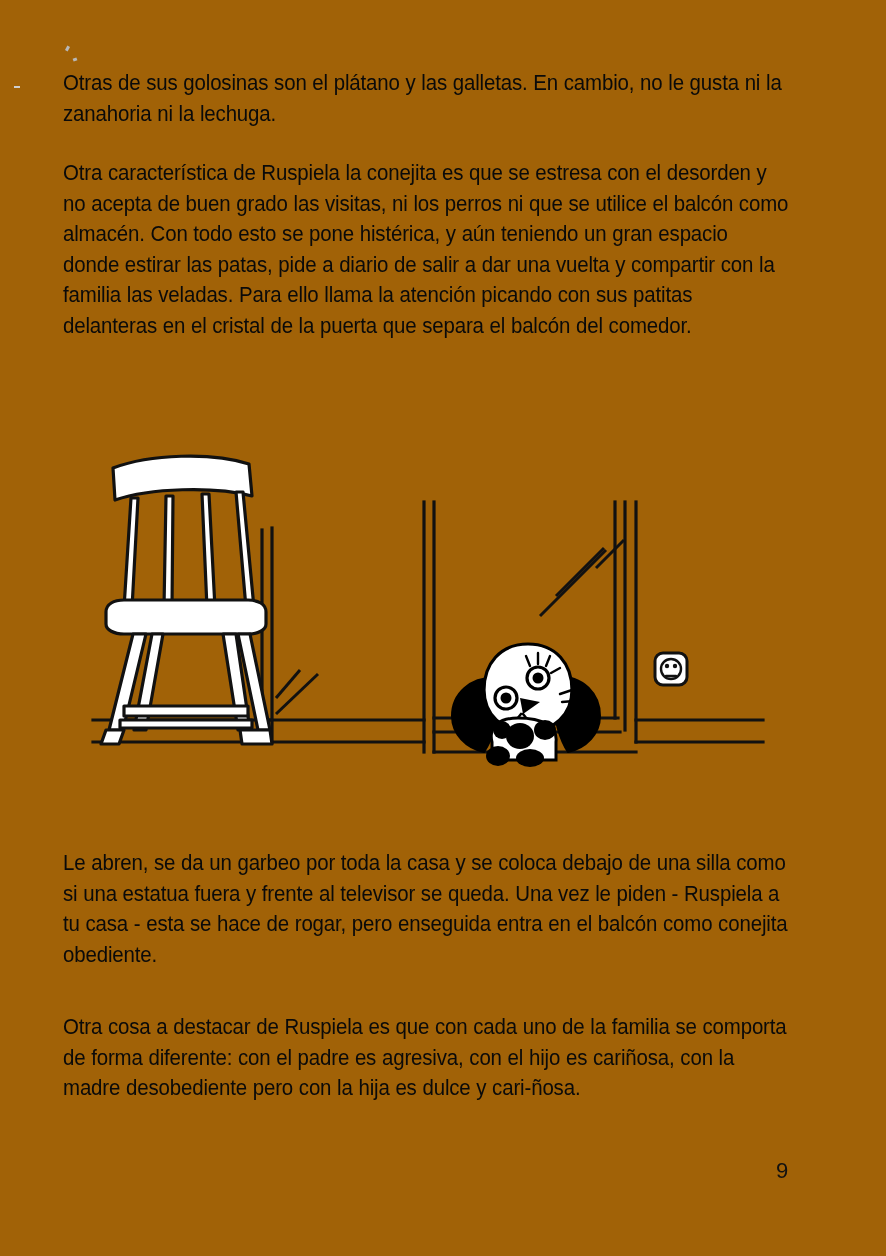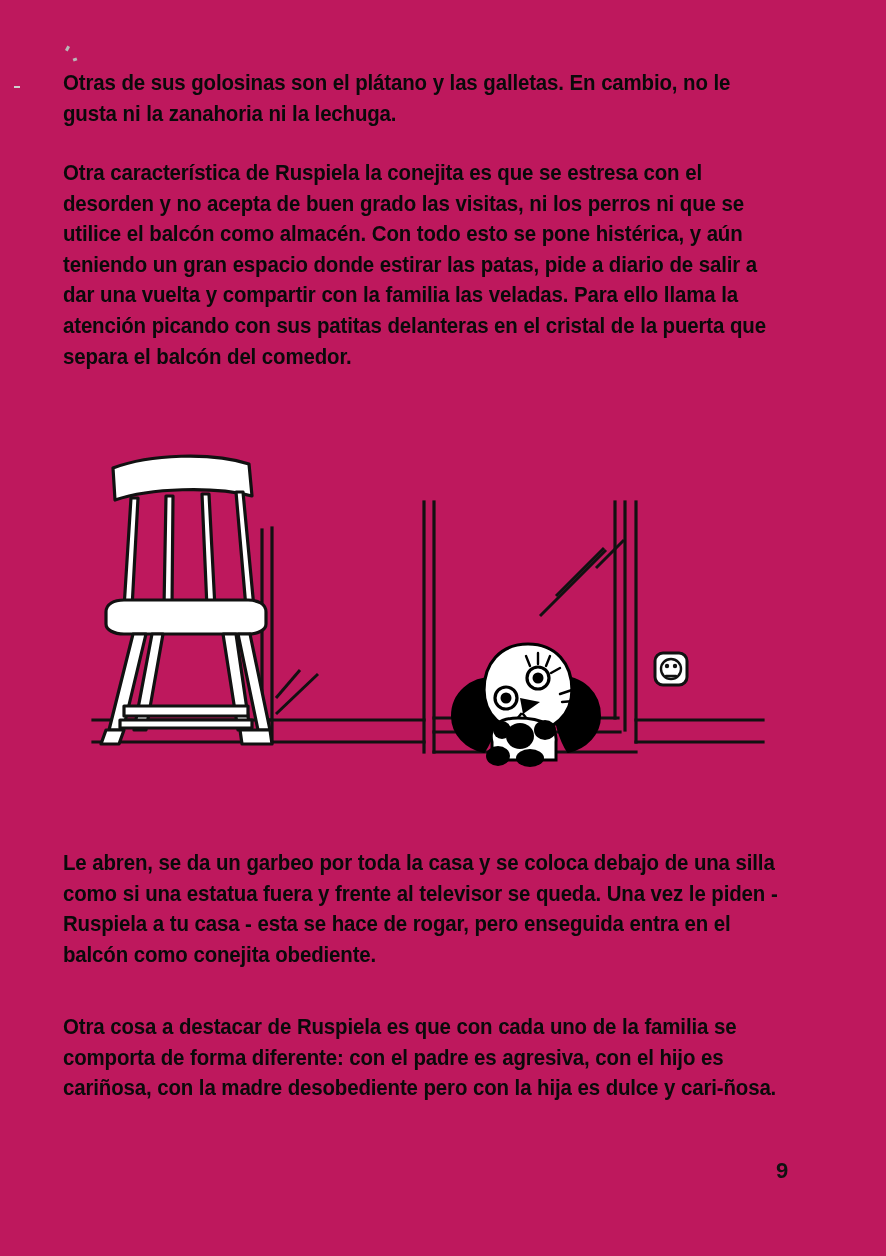--- a/index.html
+++ b/index.html
@@ -12,22 +12,21 @@
     height: 1256px;
     position: relative;
     overflow: hidden;
     font-family: "Liberation Sans", sans-serif;
     color: #000000;
   }
 
   #page {
     position: absolute;
     inset: 0;
-    background: #be185d;
-    font-weight: bold;
+    background: #a16207;
   }
 
   
   .para {
     position: absolute;
     left: 63px;
     width: 752px;
     font-size: 21.2px;
     line-height: 30.6px;
     letter-spacing: -0.15px;

